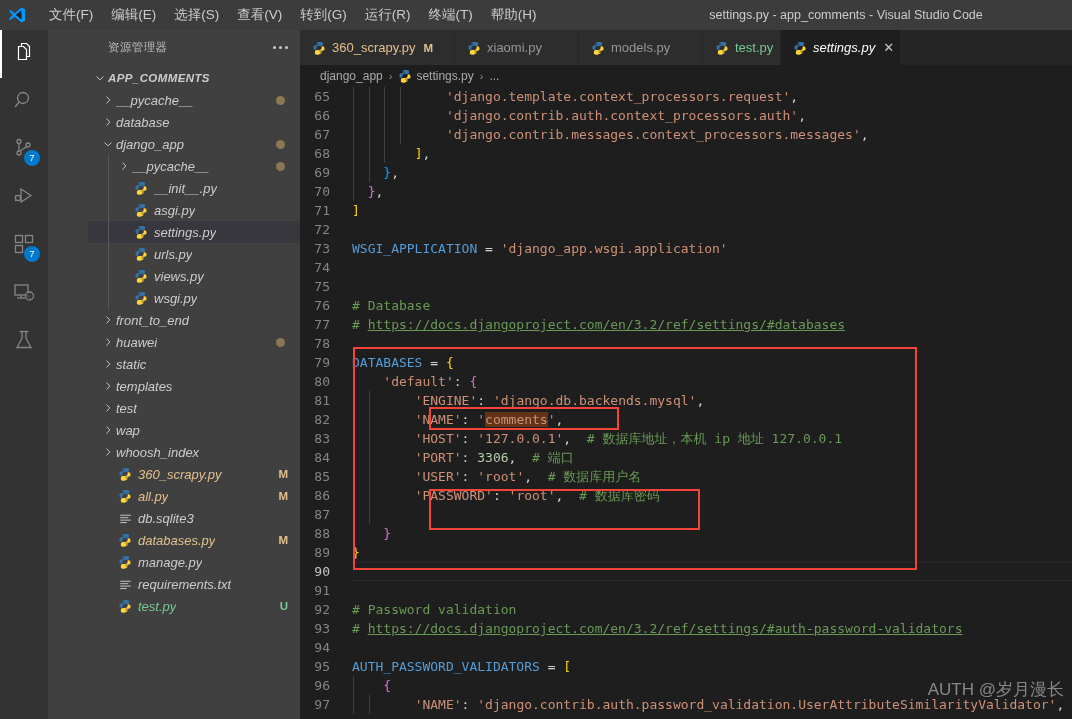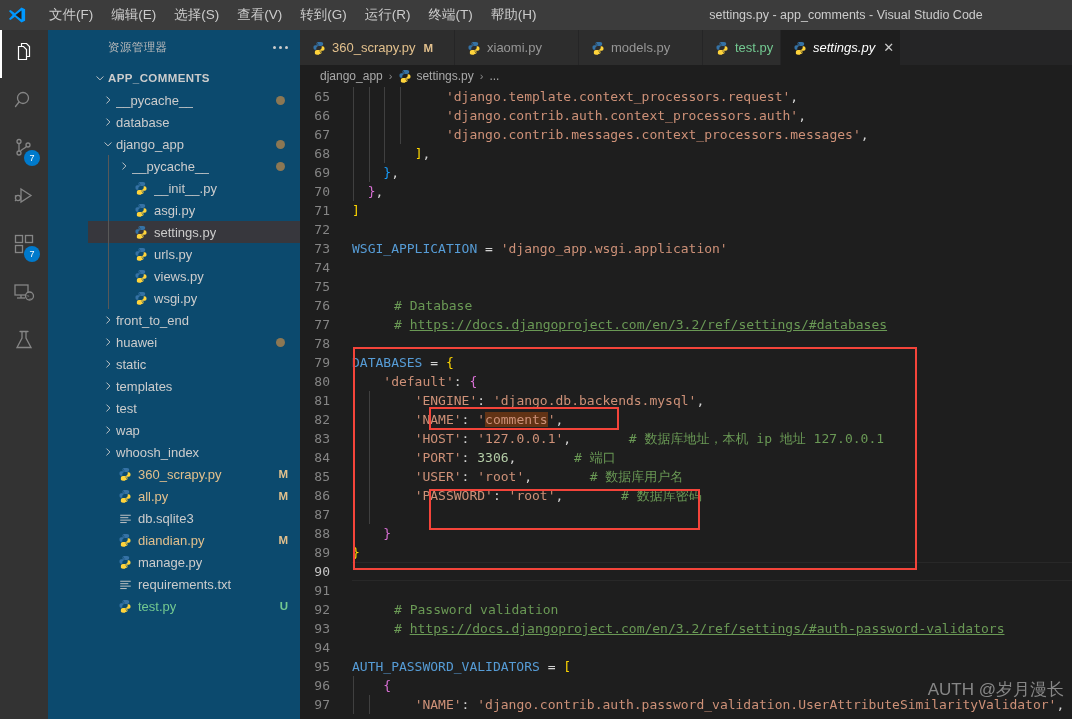--- a/index.html
+++ b/index.html
@@ -46,21 +46,21 @@
   .act-badge {
     position: absolute; right: 8px; bottom: 8px;
     background: #007acc; color: #ffffff; font-size: 9px; line-height: 16px;
     min-width: 16px; height: 16px; border-radius: 8px; text-align: center;
     font-family: "Liberation Sans", sans-serif;
   }
 
   
   #sidebar {
     position: absolute; top: 30px; left: 48px; width: 252px; height: 689px;
-    background: #0c4a6e; overflow: hidden; padding-left: 40px;
+    background: #404040; overflow: hidden; padding-left: 40px;
   }
   #sidebar-header {
     height: 35px; display: flex; align-items: center; justify-content: space-between;
     padding: 0 12px 0 20px;
   }
   #sidebar-title {
     color: #bbbbbb; font-size: 11.5px; letter-spacing: .4px;
   }
   #sidebar-actions { color: #cccccc; display: flex; gap: 3px; align-items: center; }
   .dot3 { width: 3px; height: 3px; border-radius: 50%; background: #cccccc; }
@@ -72,21 +72,21 @@
   }
   .tree-row.selected { background: #37373d; }
   .twisty {
     width: 16px; height: 22px; display: flex; align-items: center; justify-content: center;
     color: #cccccc; font-size: 10px; flex: none;
   }
   .ficon {
     width: 18px; height: 22px; display: flex; align-items: center; justify-content: center;
     flex: none; margin-right: 4px;
   }
-  .tree-label { overflow: hidden; text-overflow: ellipsis; }
+  .tree-label { overflow: hidden; text-overflow: ellipsis; font-style: italic; }
   .git-mark {
     position: absolute; right: 12px; font-size: 11.5px; font-weight: bold;
   }
   .gold-dot {
     position: absolute; right: 15px; width: 9px; height: 9px; border-radius: 50%;
     background: #8c7753;
   }
   .indent-guide {
     position: absolute; top: 0; height: 22px; width: 1px; background: #585858;
   }
@@ -143,21 +143,21 @@
   .codetext {
     flex: 1; position: relative; height: 19px; line-height: 19px; padding-left: 0;
   }
   .gutter-guide {
     position: absolute; top: 0; height: 19px; width: 1px; background: #404040;
   }
   
   .t-kw   { color: #569cd6; }
   .t-str  { color: #ce9178; }
   .t-num  { color: #b5cea8; }
-  .t-com  { color: #6a9955; margin-left: 42px; }
+  .t-com  { color: #6a9955; }
   .t-b1   { color: #ffd700; }
   .t-b2   { color: #da70d6; }
   .t-b3   { color: #179fff; }
   .t-plain{ color: #d4d4d4; }
   .t-link { color: #6a9955; text-decoration: underline; }
   .sel-hl { background: #623315; }
 
   
   .redbox {
     position: absolute; border: 2px solid #f4443a; pointer-events: none; z-index: 30;
@@ -490,21 +490,21 @@
       </div>
       <div class="tree-row">
         <div style="width: 12px; flex: 0 0 auto;"></div>
         <div class="twisty"></div>
         <div class="ficon">
           <svg width="14" height="14" viewBox="0 0 24 24">
             <path fill="#3572A5" d="M11.9 1.5c-2.4 0-4.2.4-4.2 2.7v2.2h4.4v.7H5.9C3.5 7.1 2.5 8.6 2.5 11c0 2.4 1 4 3.4 4h1.5v-2.6c0-2.1 1.8-3.9 3.9-3.9h4.4c1.9 0 3.4-1.5 3.4-3.4V4.2c0-1.8-1.5-2.3-3.4-2.6-1.3-.1-2.6-.1-3.8-.1zm-2.4 1.4c.5 0 .9.4.9.9s-.4.9-.9.9-.9-.4-.9-.9.4-.9.9-.9z"></path>
             <path fill="#FFD43B" d="M12.1 22.5c2.4 0 4.2-.4 4.2-2.7v-2.2h-4.4v-.7h6.2c2.4 0 3.4-1.5 3.4-3.9 0-2.4-1-4-3.4-4h-1.5v2.6c0 2.1-1.8 3.9-3.9 3.9H8.3c-1.9 0-3.4 1.5-3.4 3.4v1.9c0 1.8 1.5 2.3 3.4 2.6 1.3.1 2.6.1 3.8.1zm2.4-1.4c-.5 0-.9-.4-.9-.9s.4-.9.9-.9.9.4.9.9-.4.9-.9.9z"></path>
           </svg>
         </div>
-        <span class="tree-label" style="color: rgb(226, 192, 141);">diandian.py</span>
+        <span class="tree-label" style="color: rgb(226, 192, 141);">databases.py</span>
         <span class="git-mark" style="color: rgb(226, 192, 141);">M</span>
       </div>
       <div class="tree-row">
         <div style="width: 12px; flex: 0 0 auto;"></div>
         <div class="twisty"></div>
         <div class="ficon">
           <svg width="14" height="14" viewBox="0 0 24 24">
             <path fill="#3572A5" d="M11.9 1.5c-2.4 0-4.2.4-4.2 2.7v2.2h4.4v.7H5.9C3.5 7.1 2.5 8.6 2.5 11c0 2.4 1 4 3.4 4h1.5v-2.6c0-2.1 1.8-3.9 3.9-3.9h4.4c1.9 0 3.4-1.5 3.4-3.4V4.2c0-1.8-1.5-2.3-3.4-2.6-1.3-.1-2.6-.1-3.8-.1zm-2.4 1.4c.5 0 .9.4.9.9s-.4.9-.9.9-.9-.4-.9-.9.4-.9.9-.9z"></path>
             <path fill="#FFD43B" d="M12.1 22.5c2.4 0 4.2-.4 4.2-2.7v-2.2h-4.4v-.7h6.2c2.4 0 3.4-1.5 3.4-3.9 0-2.4-1-4-3.4-4h-1.5v2.6c0 2.1-1.8 3.9-3.9 3.9H8.3c-1.9 0-3.4 1.5-3.4 3.4v1.9c0 1.8 1.5 2.3 3.4 2.6 1.3.1 2.6.1 3.8.1zm2.4-1.4c-.5 0-.9-.4-.9-.9s.4-.9.9-.9.9.4.9.9-.4.9-.9.9z"></path>
           </svg>

